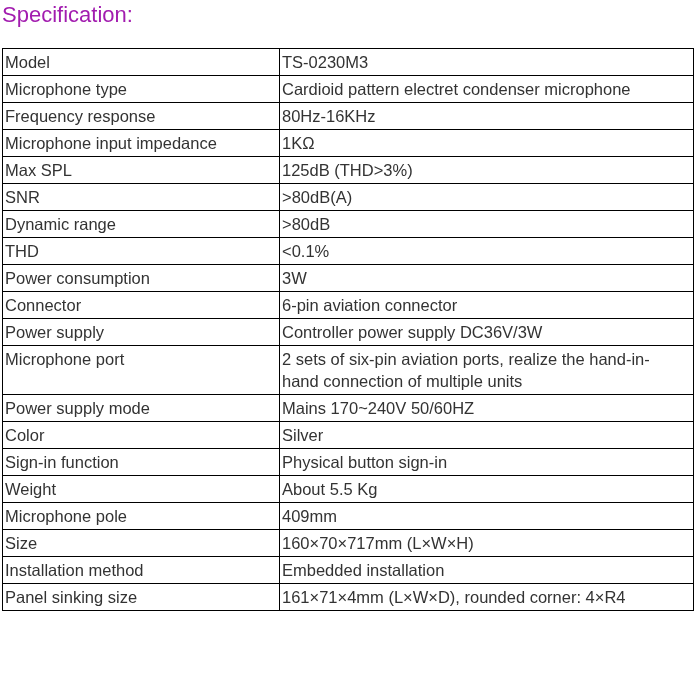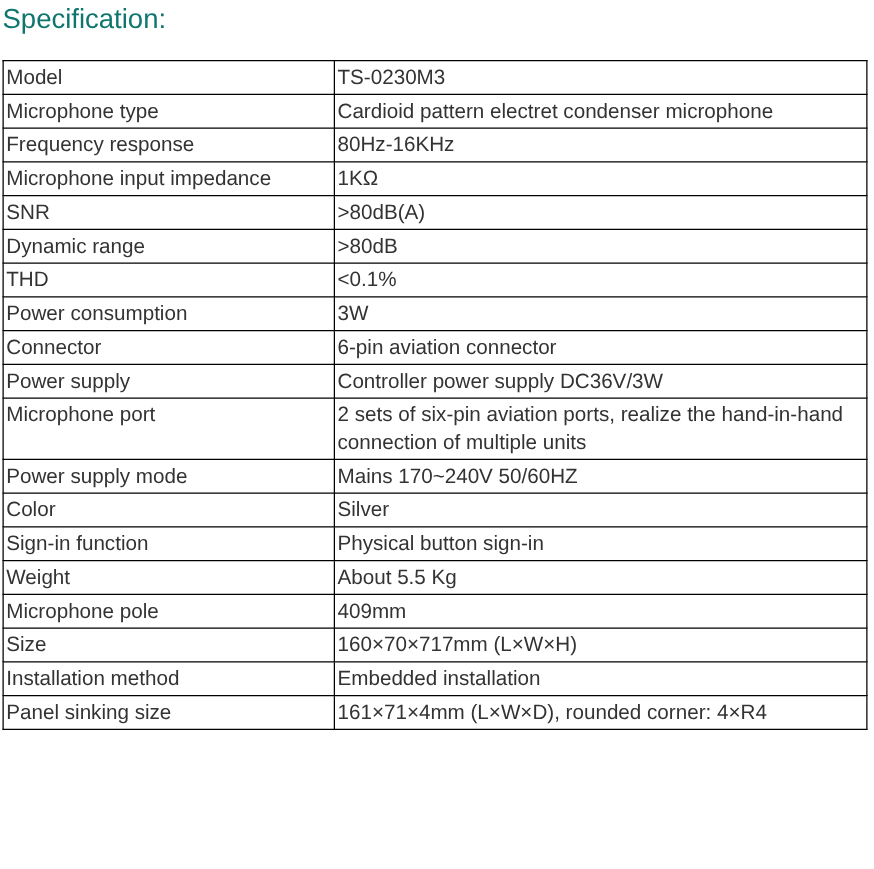--- a/index.html
+++ b/index.html
@@ -1,23 +1,23 @@
 <!DOCTYPE html>
 <html><head>
 <meta charset="utf-8">
 <style>
   html, body { margin: 0; padding: 0; background: #ffffff; }
   body { width: 699px; height: 695px; position: relative; overflow: hidden;
          font-family: "Liberation Sans", sans-serif; color: #333333; }
   .title { position: absolute; left: 2px; top: 1px; font-size: 22px; line-height: 28px;
-           color: #0f766e; margin: 0; font-weight: normal; }
+           color: #a21caf; margin: 0; font-weight: normal; }
   table.spec { position: absolute; left: 2px; top: 48px; width: 692px;
                border-collapse: collapse; table-layout: fixed; }
   table.spec td { border: 1px solid #000000; font-size: 16.5px; line-height: 22px;
-                  padding: 2px 3px 2px 2px; vertical-align: top; color: #333333; }
+                  padding: 2px 15px 2px 2px; vertical-align: top; color: #333333; }
   table.spec td.k { width: 259px; }
   table.spec tr { height: 27px; }
   table.spec tr.tall { height: 48px; }
 </style>
 </head>
 <body>
 
 <h1 class="title">Specification:</h1>
 
 <table class="spec">
@@ -30,20 +30,24 @@
         <td class="k">Microphone type</td>
         <td>Cardioid pattern electret condenser microphone</td>
       </tr>
     <tr>
         <td class="k">Frequency response</td>
         <td>80Hz-16KHz</td>
       </tr>
     <tr>
         <td class="k">Microphone input impedance</td>
         <td>1KΩ</td>
+      </tr>
+    <tr>
+        <td class="k">Max SPL</td>
+        <td>125dB (THD&gt;3%)</td>
       </tr>
     <tr>
         <td class="k">SNR</td>
         <td>&gt;80dB(A)</td>
       </tr>
     <tr>
         <td class="k">Dynamic range</td>
         <td>&gt;80dB</td>
       </tr>
     <tr>

